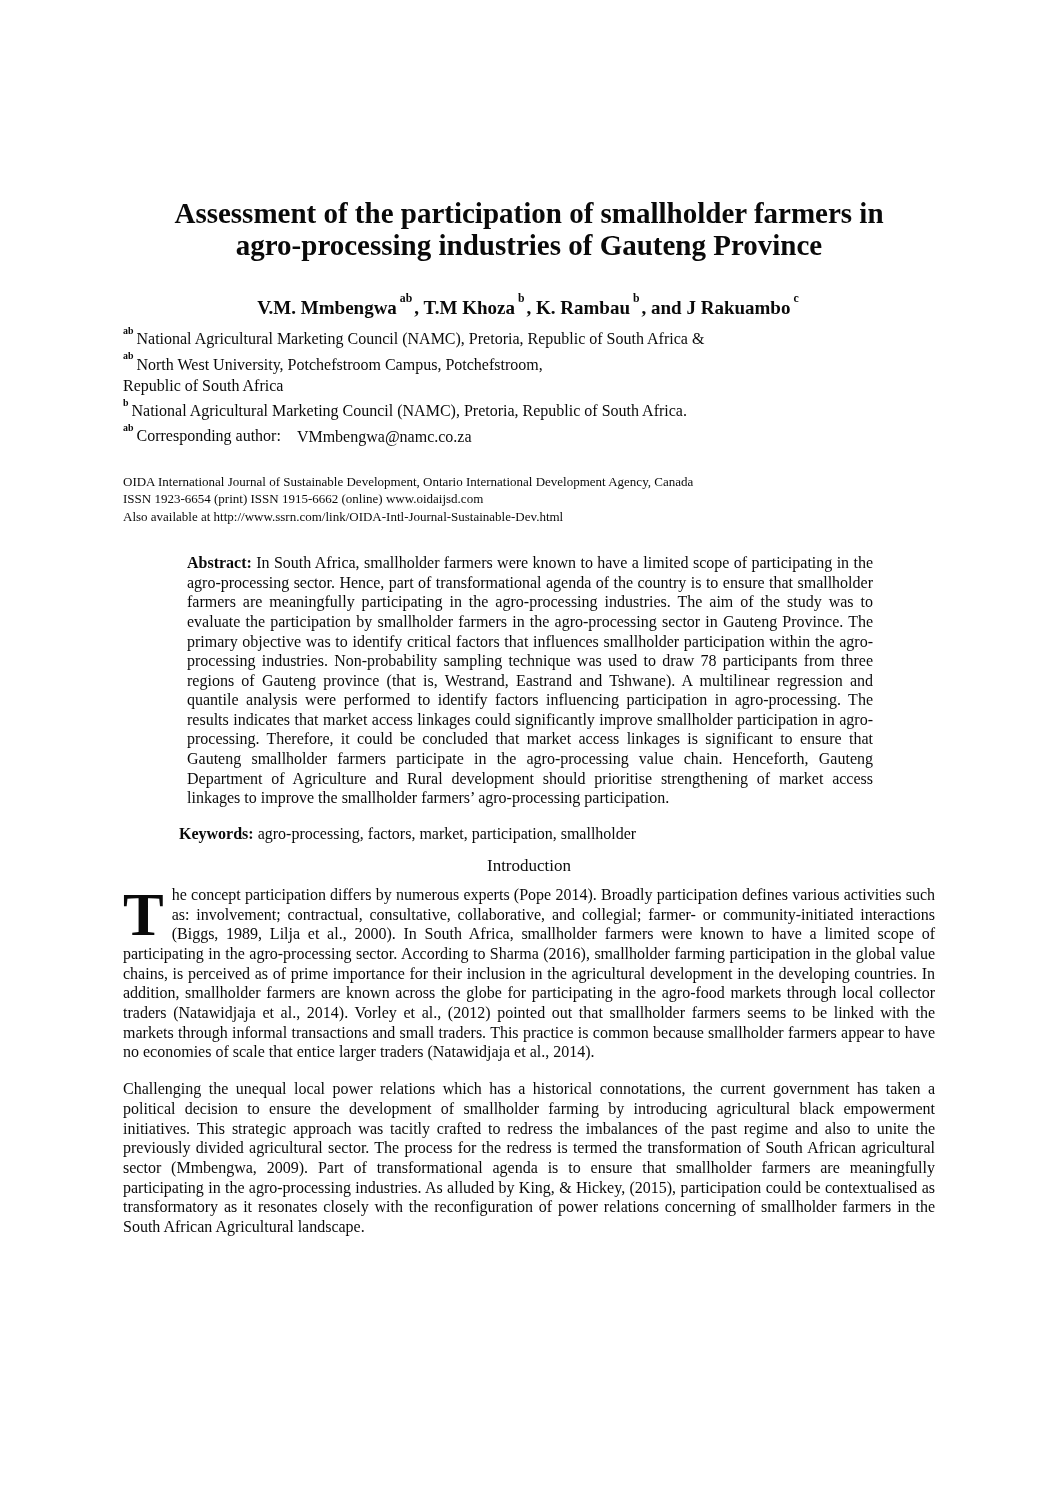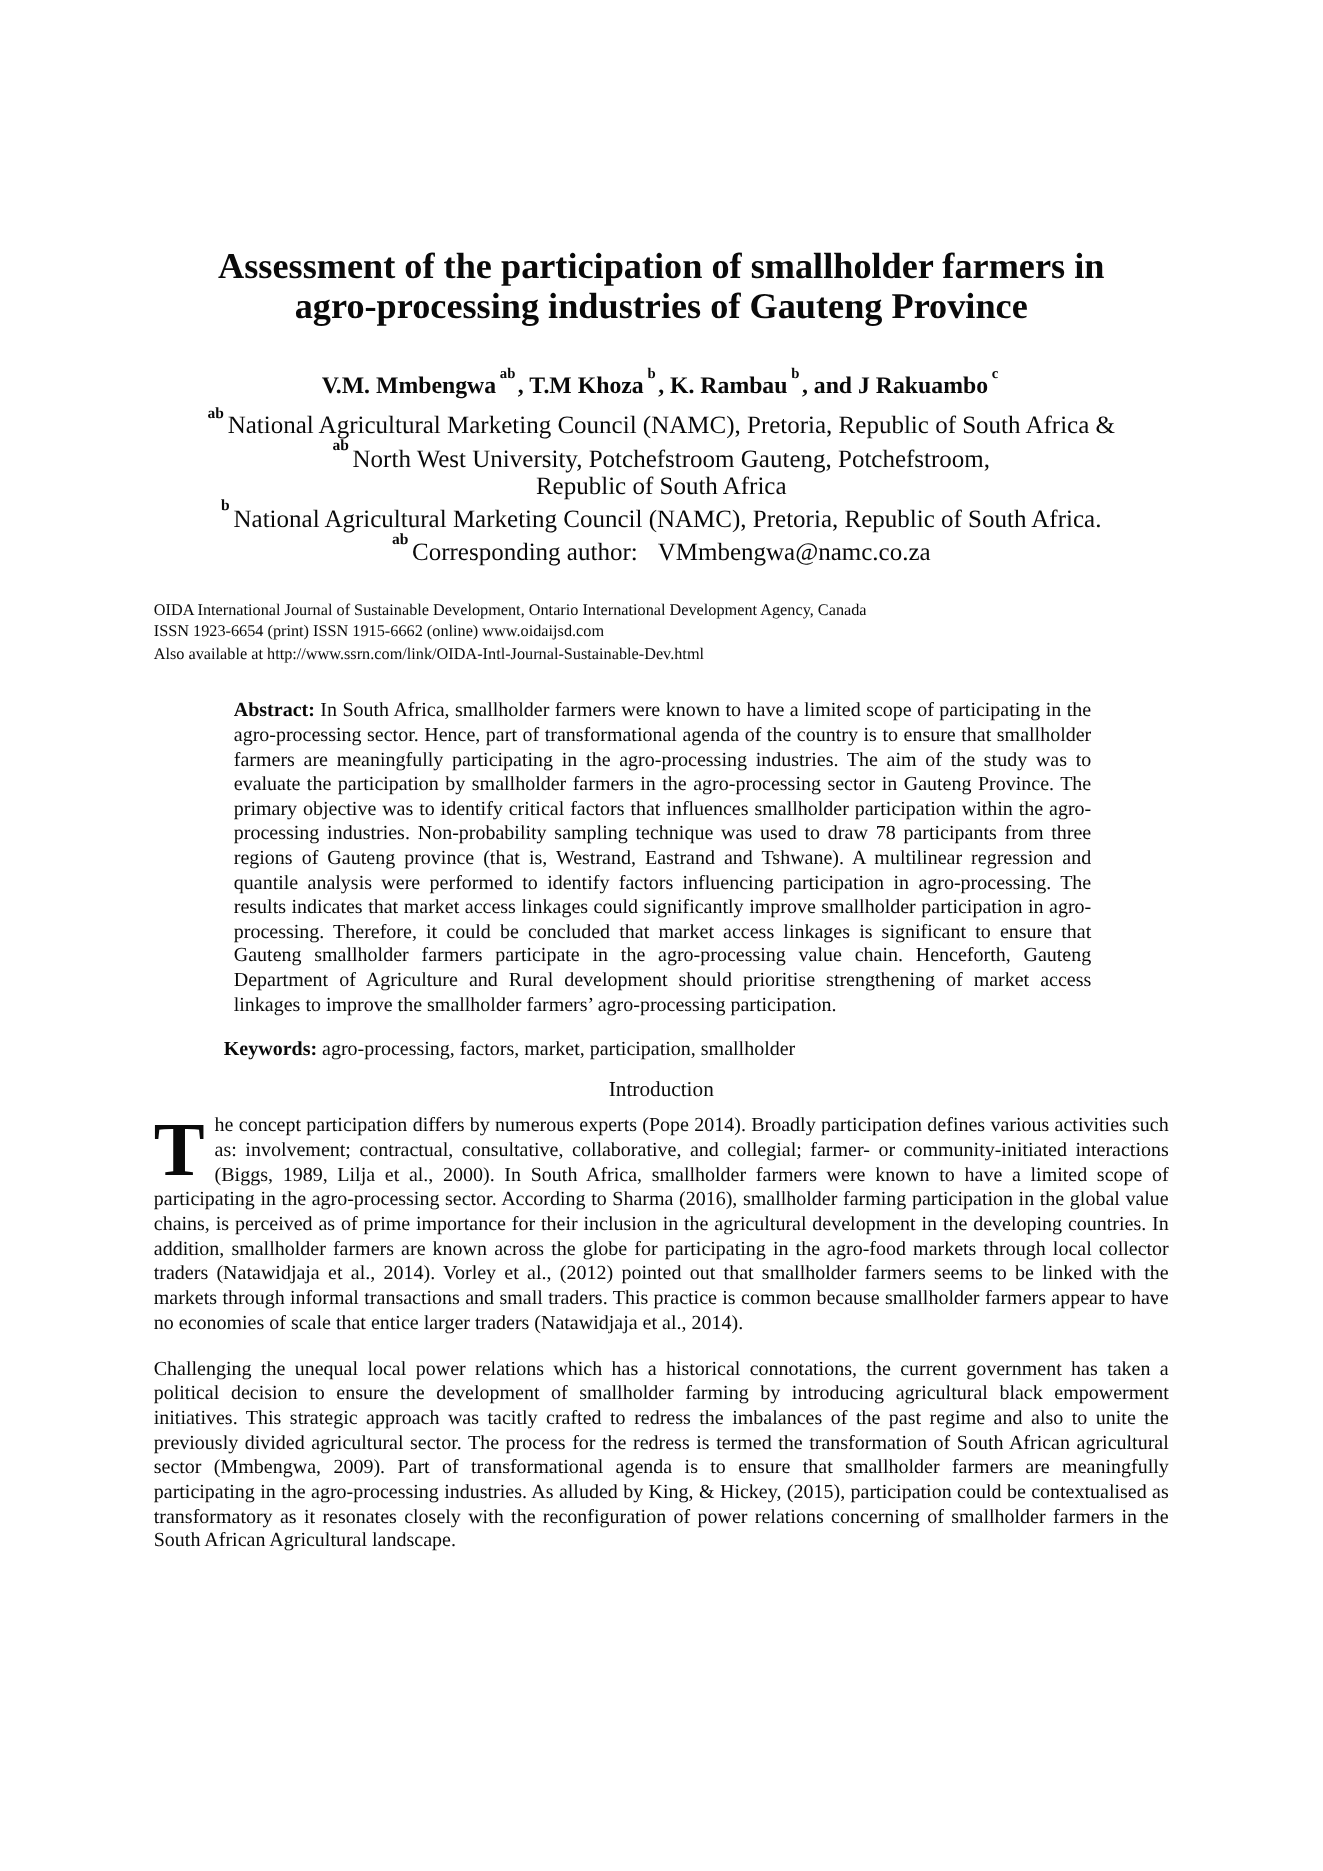--- a/index.html
+++ b/index.html
@@ -39,22 +39,22 @@
   .authors sup, .affil sup {
     font-weight: bold;
     font-size: 62%;
     position: relative;
     top: -0.45em;
     margin: 0 2px 0 3px;
   }
 
   .affil {
     margin-top: 4px;
-    text-align: center;
-    font-size: 20px;
+    text-align: left;
+    font-size: 16px;
     line-height: 21px;
   }
   .affil sup { margin: 0 3px 0 0; }
   .email { margin-left: 16px; }
 
   .journal {
     margin-top: 26px;
     text-align: left;
     font-size: 13px;
     line-height: 17.5px;
@@ -109,21 +109,21 @@
 
     <h1 class="title">Assessment of the participation of smallholder farmers in
 agro-processing industries of Gauteng Province</h1>
 
     <div class="authors">
       <span>V.M. Mmbengwa</span><sup>ab</sup><span>, </span><span>T.M Khoza</span><sup>b</sup><span>, </span><span>K. Rambau</span><sup>b</sup><span>, and </span><span>J Rakuambo</span><sup>c</sup>
     </div>
 
     <div class="affil">
       <div><sup>ab</sup><span>National Agricultural Marketing Council (NAMC), Pretoria, Republic of South Africa &amp;</span></div>
-      <div><sup>ab</sup><span>North West University, Potchefstroom Gauteng, Potchefstroom,</span></div>
+      <div><sup>ab</sup><span>North West University, Potchefstroom Campus, Potchefstroom,</span></div>
       <div><span>Republic of South Africa</span></div>
       <div><sup>b</sup><span>National Agricultural Marketing Council (NAMC), Pretoria, Republic of South Africa.</span></div>
       <div><sup>ab</sup><span>Corresponding author:</span><span class="email">VMmbengwa@namc.co.za</span></div>
     </div>
 
     <div class="journal">
       <div>OIDA International Journal of Sustainable Development, Ontario International Development Agency, Canada</div>
       <div>ISSN 1923-6654 (print) ISSN 1915-6662 (online) www.oidaijsd.com</div>
       <div>Also available at http://www.ssrn.com/link/OIDA-Intl-Journal-Sustainable-Dev.html</div>
     </div>

